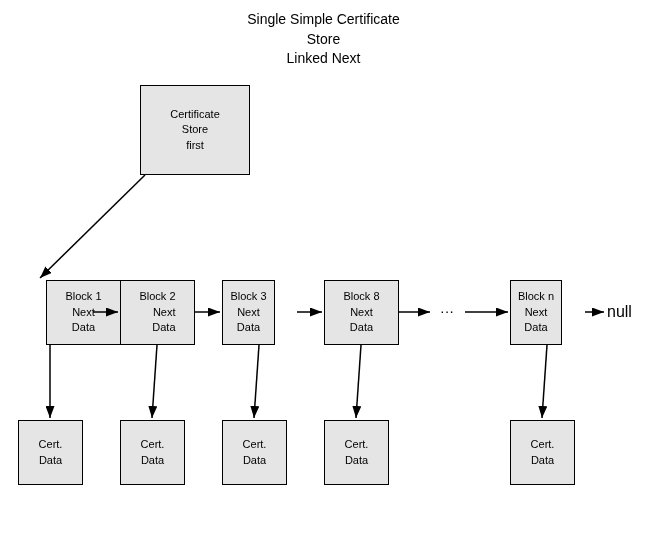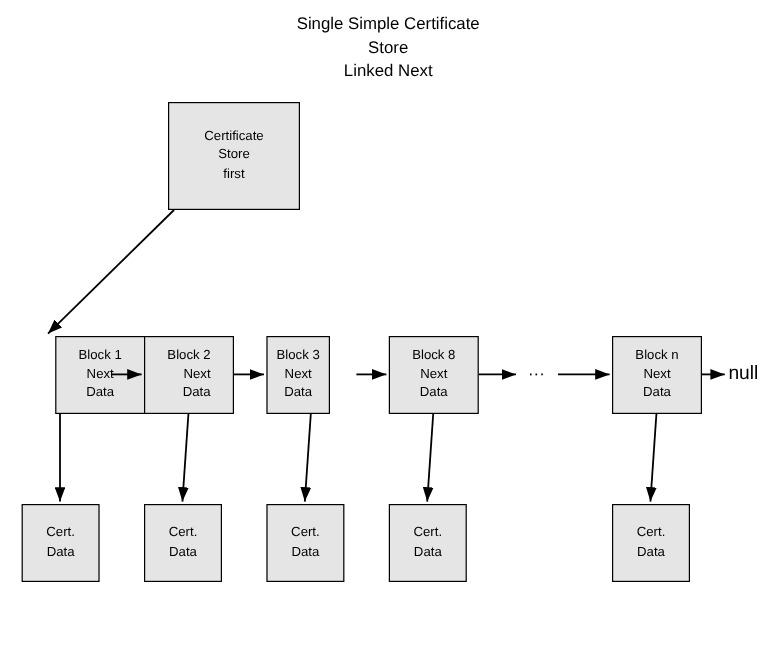--- a/index.html
+++ b/index.html
@@ -82,21 +82,21 @@
 Next
 Data</span>
   </div>
 
   <div class="box" style="left:324px; top:280px; width:75px; height:65px; white-space:pre-line;">
     <span>Block 8
 Next
 Data</span>
   </div>
 
-  <div class="box" style="left:510px; top:280px; width:75px; height:65px; white-space:pre-line;">
+  <div class="box" style="left:510px; top:280px; width:52px; height:65px; white-space:pre-line;">
     <span>Block n
 Next
 Data</span>
   </div>
 
   <div class="box" style="left:18px; top:420px; width:65px; height:65px; white-space:pre-line;">
     <span>Cert.
 Data</span>
   </div>
 

